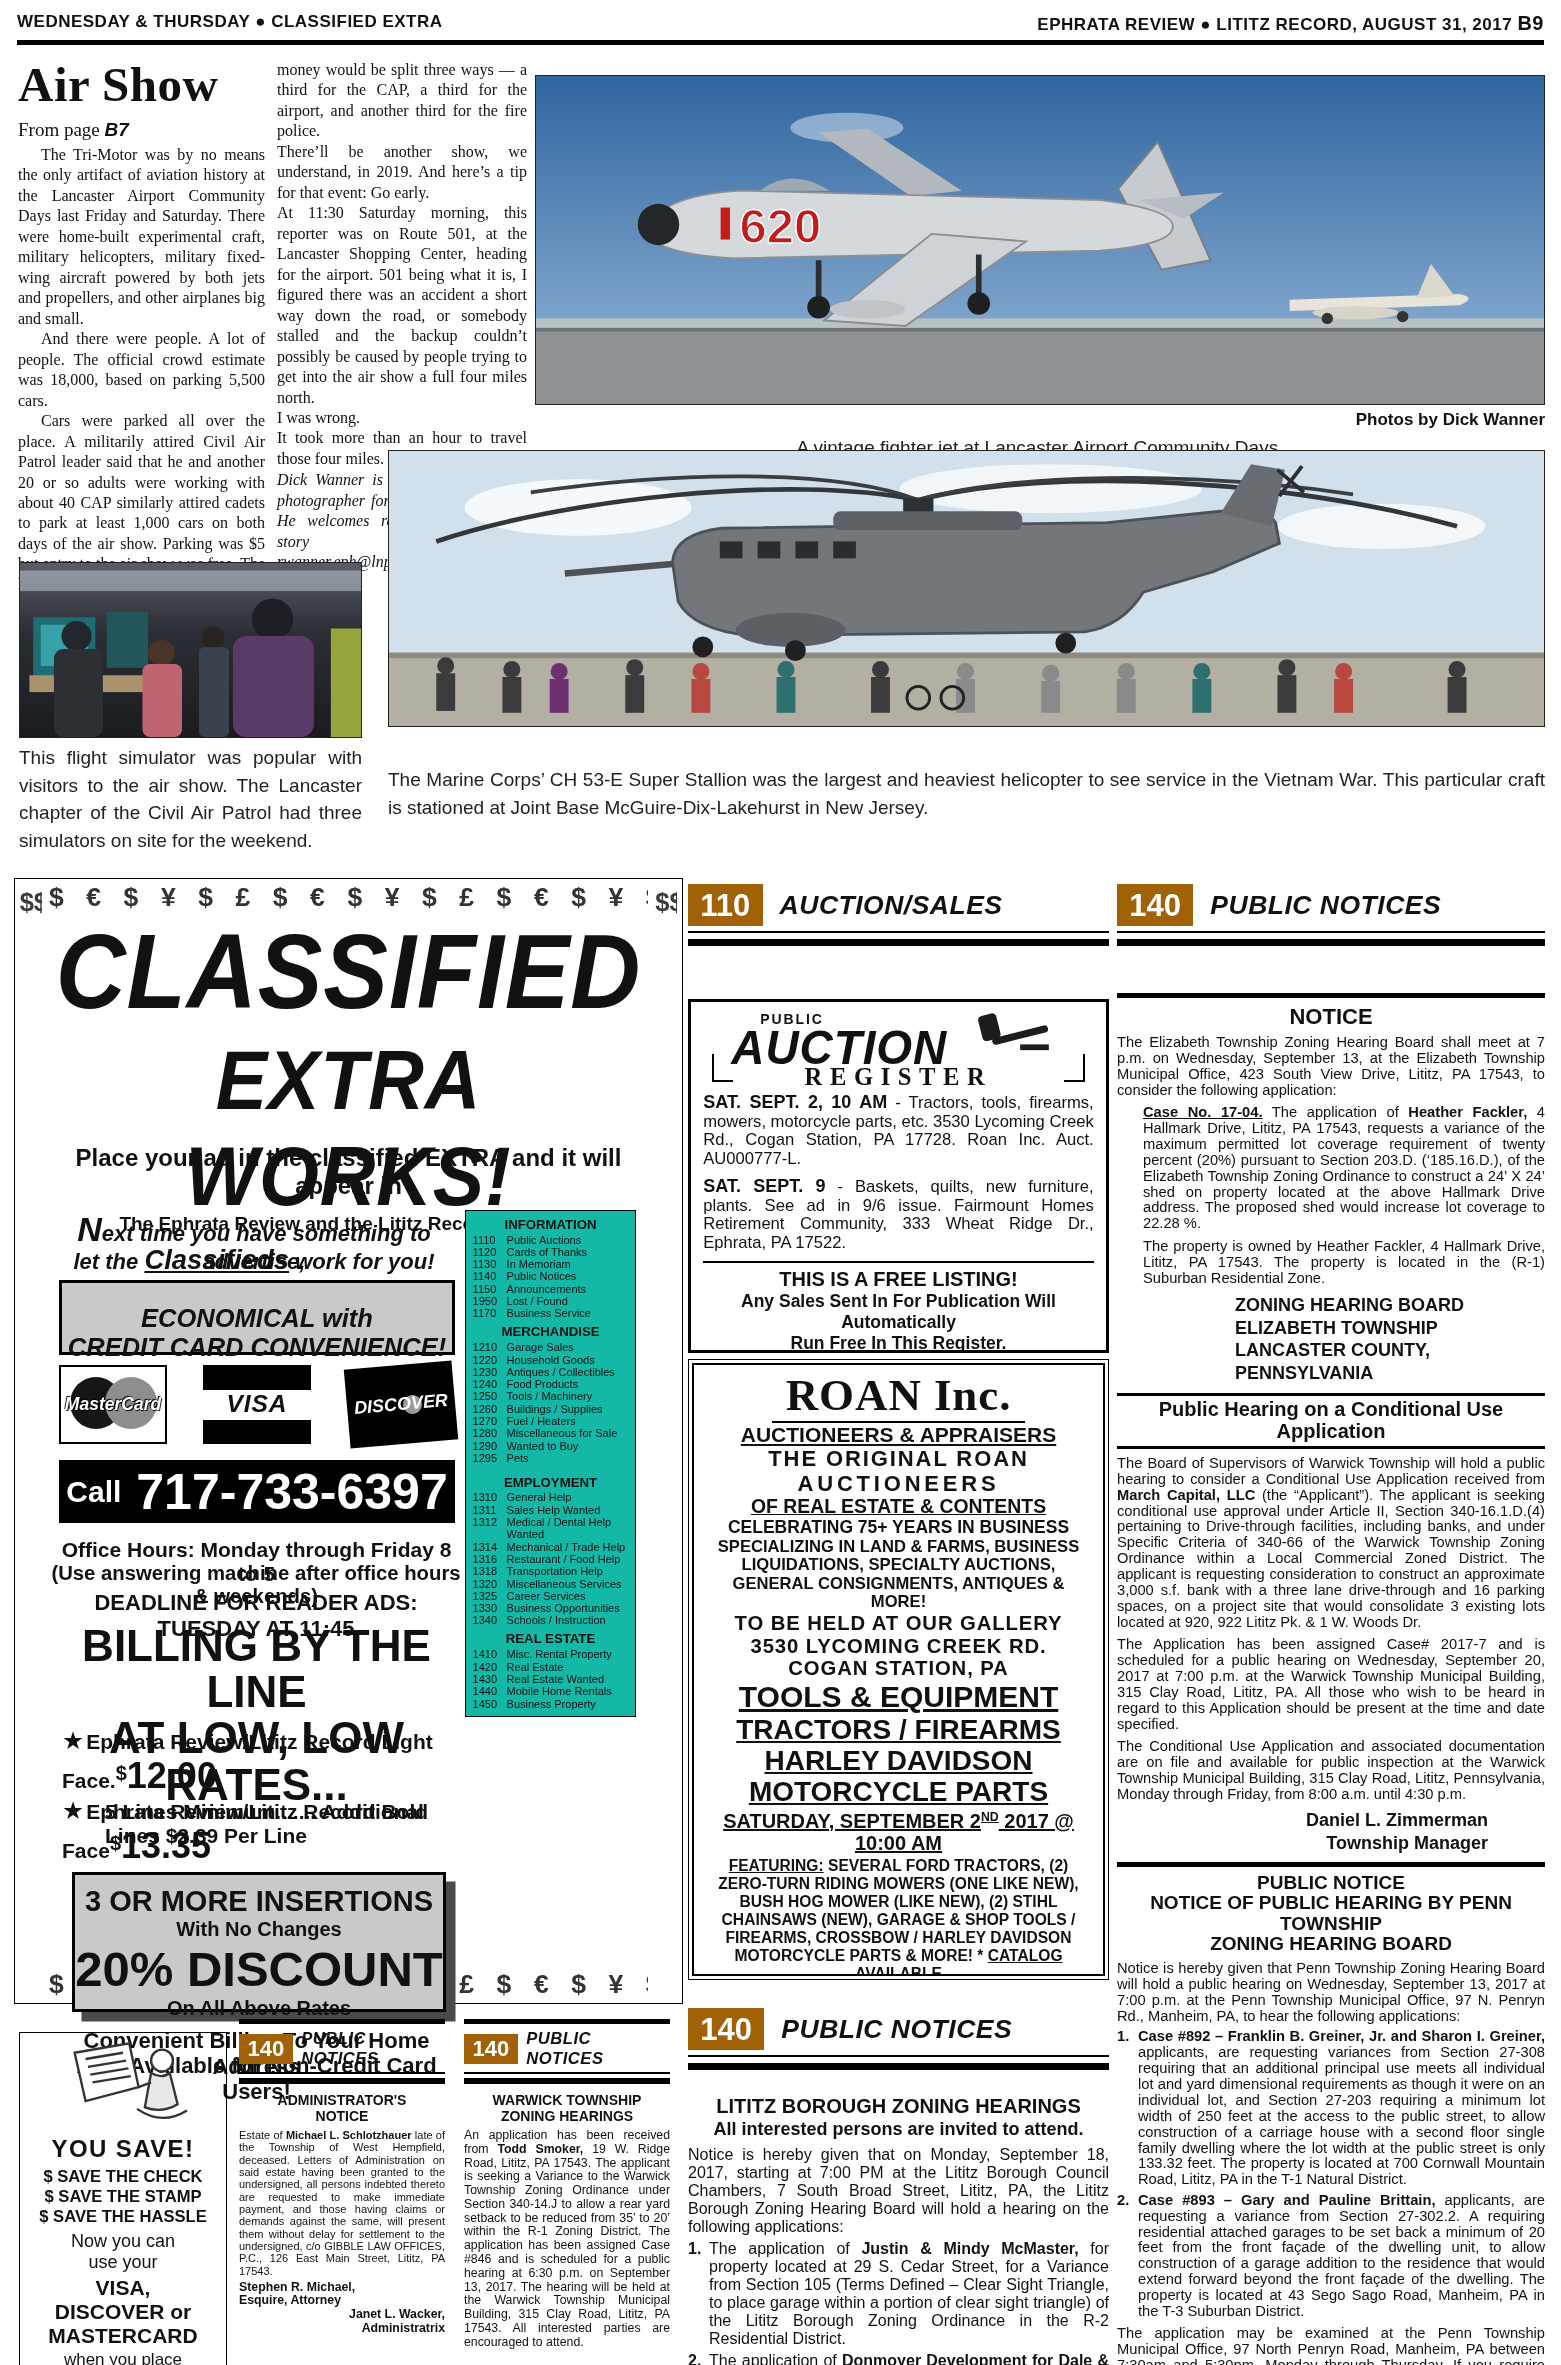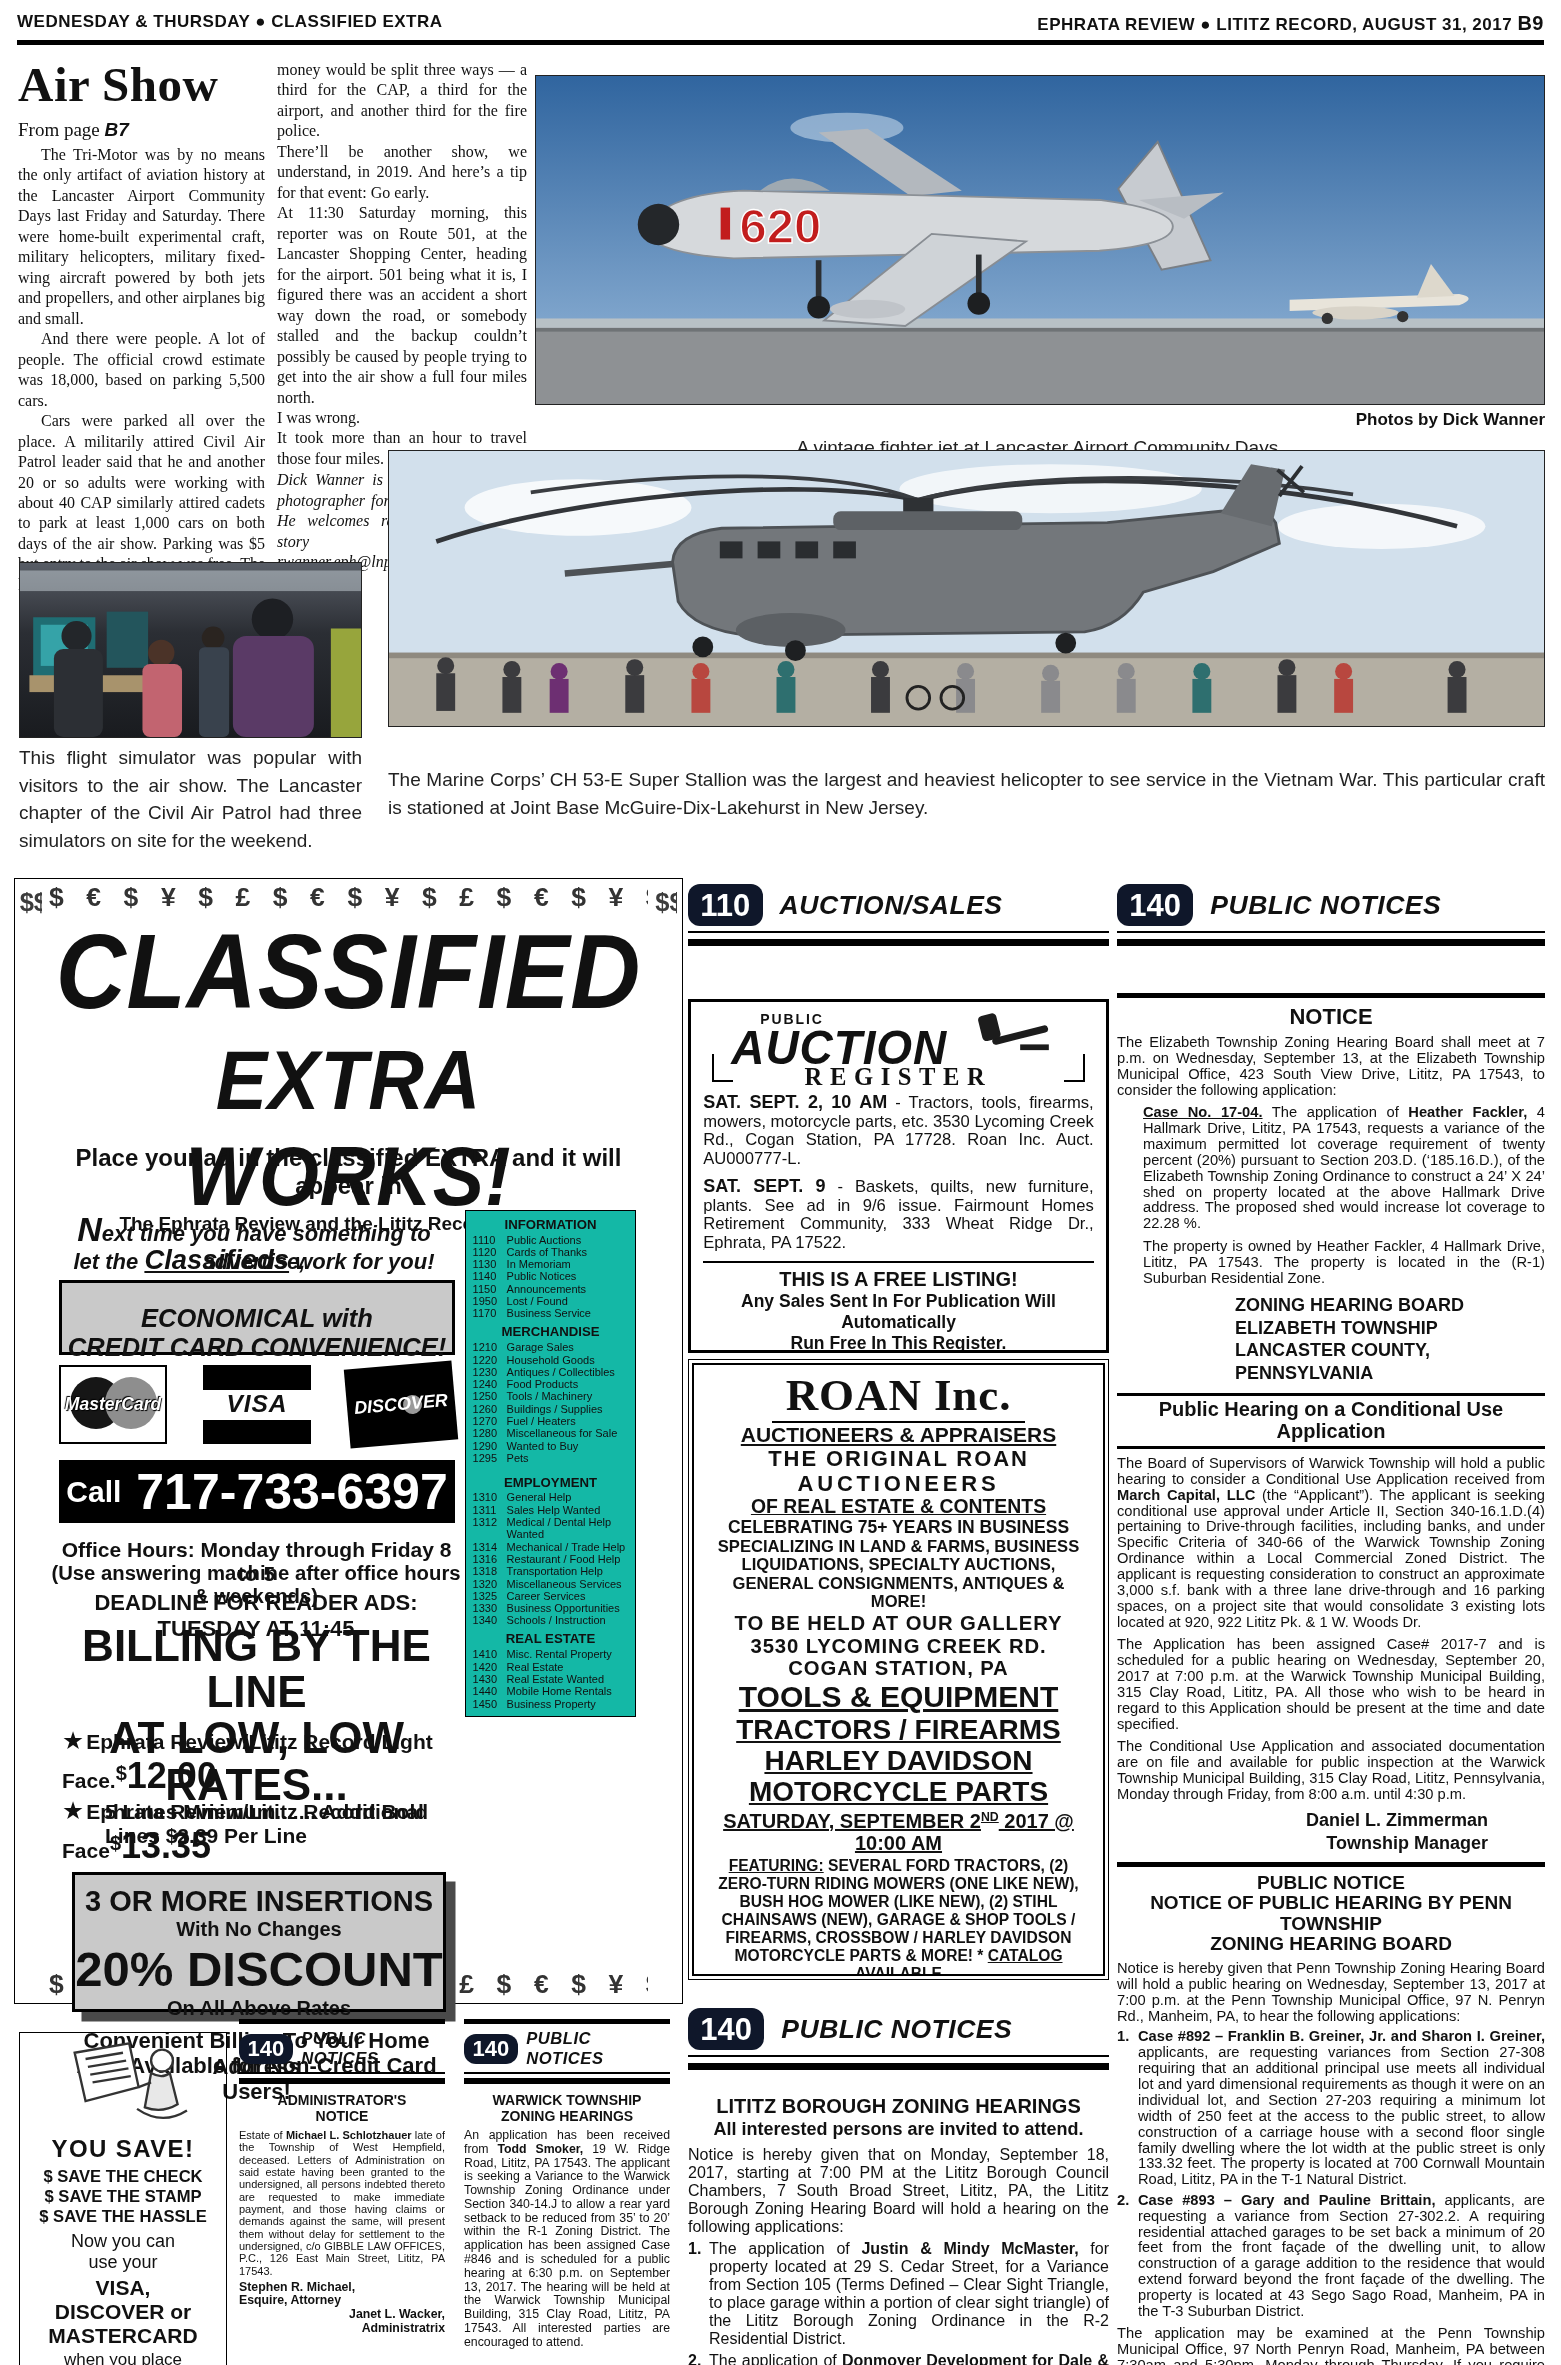--- a/index.html
+++ b/index.html
@@ -20,21 +20,21 @@
   .frompage{font-family:"Liberation Serif",serif;font-size:19px;}
   .acol{font-family:"Liberation Serif",serif;font-size:16px;line-height:1.28;}
   .acol p{margin:0;text-indent:23px;text-align:justify;}
   .acol p.noind{text-indent:0;}
   .caption{font-size:19px;line-height:1.45;color:#222;}
   .credit{font-size:17px;font-weight:bold;}
   .photo{border:1.4px solid #222;box-sizing:border-box;overflow:hidden;background:#9db7d2;}
   .photo svg{display:block;width:100%;height:100%;}
   
   .cathead{display:flex;align-items:center;}
-  .catnum{background:#0f172a;color:#fff;font-weight:bold;font-size:31px;padding:5.7px 12.3px;line-height:1;border-radius:12px;}
+  .catnum{background:#a16207;color:#fff;font-weight:bold;font-size:31px;padding:5.7px 12.3px;line-height:1;}
   .cattitle{font-style:italic;font-weight:bold;font-size:26.5px;margin-left:17px;letter-spacing:0.5px;}
   .rulethin{height:2.4px;background:#000;margin-top:4.7px;}
   .rulethick{height:7px;background:#000;margin-top:5.7px;}
   .cathead-sm .catnum{font-size:22px;padding:3.8px 8.5px;}
   .cathead-sm .cattitle{font-size:16.6px;margin-left:8.5px;}
   .hdr-topbar{height:5.2px;background:#000;margin-bottom:4.7px;}
   .rulethin-sm{height:1.9px;background:#000;margin-top:3.3px;}
   .rulethick-sm{height:5.2px;background:#000;margin-top:4.3px;}
   .sep{height:5.2px;background:#000;}
   

